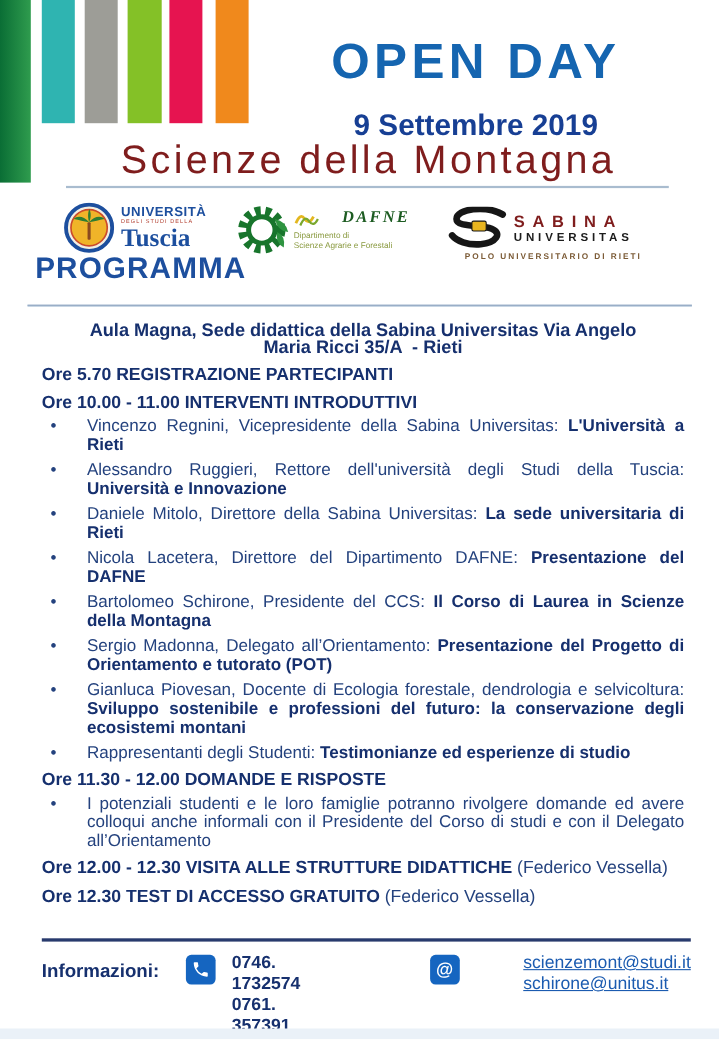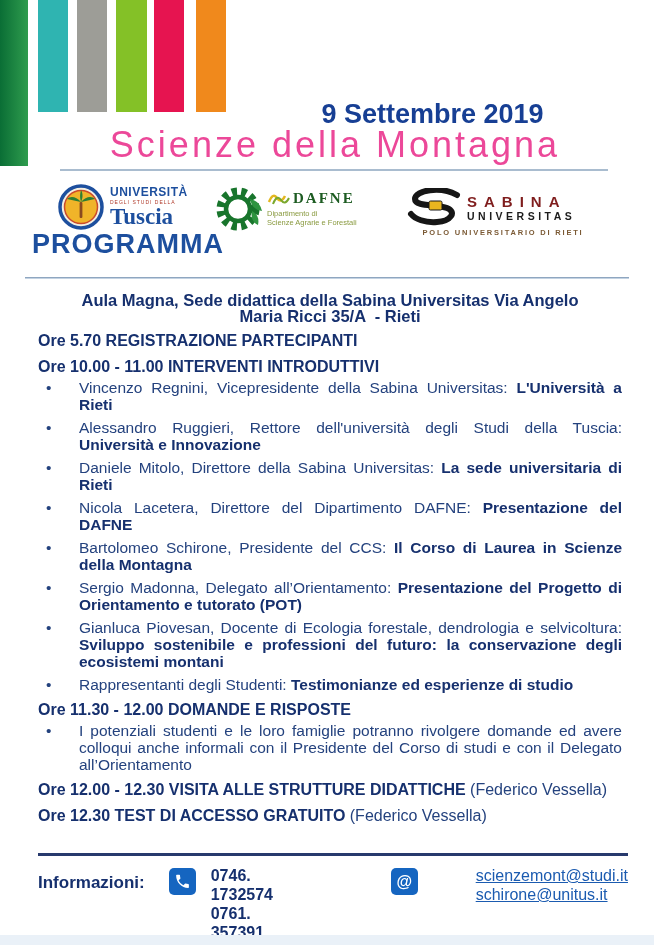--- a/index.html
+++ b/index.html
@@ -13,33 +13,33 @@
   .bar-gy { left:77px;  width:30px; height:112px; background:#9d9d97; }
   .bar-lg { left:116px; width:31px; height:112px; background:#84c127; }
   .bar-rd { left:154px; width:30px; height:112px; background:#e61450; }
   .bar-or { left:196px; width:30px; height:112px; background:#f0891c; }
 
   .open-day { position:absolute; top:30px; left:260px; width:345px; text-align:center;
     font-size:45px; font-weight:bold; letter-spacing:4px; color:#1565b0; }
   .event-date { position:absolute; top:99px; left:260px; width:345px; text-align:center;
     font-size:27px; font-weight:bold; color:#173f94; }
   .subtitle { position:absolute; top:124px; left:50px; width:570px; text-align:center;
-    font-size:36px; font-weight:400; letter-spacing:3px; color:#ec4899; }
+    font-size:36px; font-weight:400; letter-spacing:3px; color:#7f1d1d; }
   .subtitle-line { position:absolute; top:169px; left:60px; width:548px; height:2px; background:#a9bccf; }
 
   
   .logo { position:absolute; display:flex; }
   .logo-tuscia { left:58px; top:184px; gap:6px; align-items:flex-end; }
   .tuscia-text .t1 { font-size:12px; font-weight:bold; letter-spacing:.5px; color:#1d4f9e; }
   .tuscia-text .t2 { font-size:5px; color:#b03a2a; letter-spacing:1px; }
   .tuscia-text .t3 { font-family:"Liberation Serif", serif; font-size:23px; font-weight:bold; color:#1d4f9e; margin-top:-1px; }
 
   .logo-dafne { left:212px; top:183px; gap:3px; }
   .dafne-text { padding-top:7px; }
-  .dafne-mark { display:flex; align-items:flex-start; gap:2px; }
+  .dafne-mark { display:flex; align-items:center; gap:20px;font-style:italic; }
   .dafne-name { font-family:"Liberation Serif", serif; font-size:15px; font-weight:bold; letter-spacing:2px; color:#1d5c22; }
   .dafne-dept { font-size:7.5px; line-height:9px; color:#8a9a40; margin-top:2px; }
 
   .logo-sabina { left:403px; top:188px; flex-direction:column; width:200px; }
   .sabina-top { display:flex; align-items:center; gap:2px; }
   .sabina-names .s1 { font-size:15px; font-weight:bold; letter-spacing:7px; color:#7f1d1d; white-space:nowrap; }
   .sabina-names .s2 { font-size:10.5px; font-weight:bold; letter-spacing:3.5px; color:#1c1c1c; white-space:nowrap; }
   .sabina-sub { margin-top:2px; font-size:7.5px; font-weight:bold; letter-spacing:1.8px; color:#7b5a35; text-align:center; }
 
   .programma { position:absolute; top:229px; left:32px; font-size:27px; font-weight:bold; letter-spacing:1px; color:#1d4f9e; }
@@ -74,20 +74,21 @@
 
 <div class="page">
 
   <div class="bar bar-dg"></div>
   <div class="bar bar-tl"></div>
   <div class="bar bar-gy"></div>
   <div class="bar bar-lg"></div>
   <div class="bar bar-rd"></div>
   <div class="bar bar-or"></div>
 
+  <div class="open-day">OPEN DAY</div>
   <div class="event-date">9 Settembre 2019</div>
   <div class="subtitle">Scienze della Montagna</div>
   <div class="subtitle-line"></div>
 
   <div class="logo logo-tuscia">
     <svg width="46" height="46" viewBox="0 0 46 46">
       <circle cx="23" cy="23" r="21" fill="#f3efe2" stroke="#1d4f9e" stroke-width="3.5"></circle>
       <circle cx="23" cy="23" r="16.5" fill="#f0b429" stroke="#cc4a2a" stroke-width="1.5"></circle>
       <rect x="21.6" y="18" width="2.8" height="16" rx="1" fill="#8a4a1f"></rect>
       <path d="M23 18 C18 12 12 12 9 15 C14 16 18 17 23 18" fill="#2e7d32"></path>

